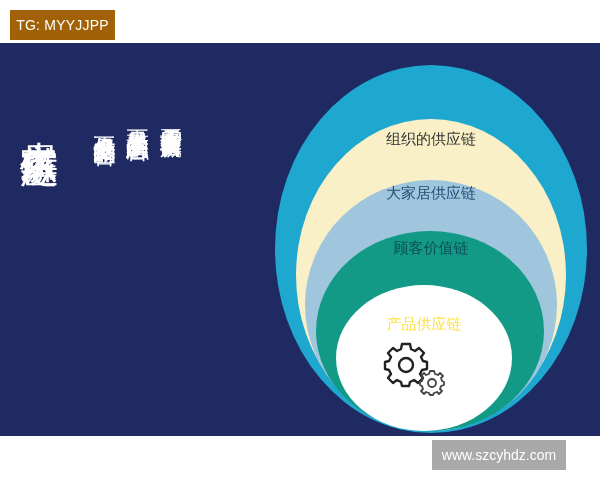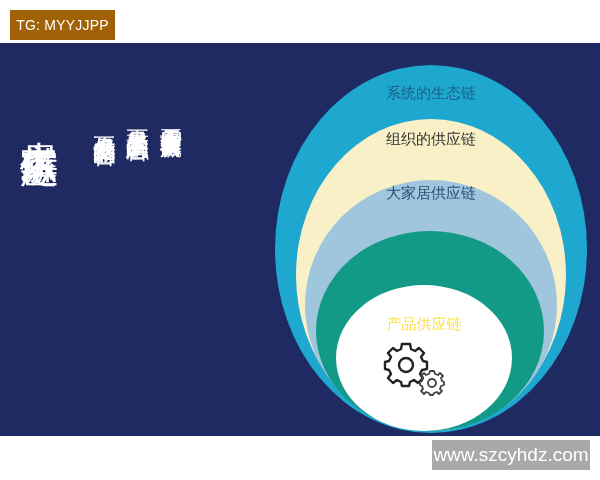--- a/index.html
+++ b/index.html
@@ -8,22 +8,22 @@
       background: #ffffff;
       font-family: "DejaVu Sans", "Liberation Sans", sans-serif;
     }
     .watermark-top {
       position: absolute; left: 10px; top: 10px; width: 105px; height: 30px;
       background: #a16207; color: #ffffff; font-size: 14px;
       display: flex; align-items: center; justify-content: center;
       font-family: "Liberation Sans", sans-serif; letter-spacing: 0.2px;
     }
     .watermark-bottom {
-      position: absolute; left: 432px; top: 440px; width: 158px; height: 30px;
-      background: #a9a9a9; color: #ffffff; font-size: 19px;
+      position: absolute; left: 432px; top: 440px; width: 134px; height: 30px;
+      background: #a9a9a9; color: #ffffff; font-size: 14px;
       display: flex; align-items: center; justify-content: center;
       font-family: "Liberation Sans", sans-serif;
     }
     .panel {
       position: absolute; left: 0; top: 43px; width: 600px; height: 393px;
       background: #1f2a63; overflow: hidden;
     }
     .vtext {
       position: absolute; color: #ffffff;
       writing-mode: vertical-rl; text-orientation: upright;
@@ -63,23 +63,23 @@
   <div class="vtext line-v1">不仅是产品的整合</div>
   <div class="vtext line-v2">更是整个生态的融合</div>
   <div class="vtext line-v3">需要雪雀全省商会联合共赢</div>
 
   <div class="ellipse e1"></div>
   <div class="ellipse e2"></div>
   <div class="ellipse e3"></div>
   <div class="ellipse e4"></div>
   <div class="ellipse e5"></div>
 
-  <div class="ring-label l1">系统的生态链</div>
   <div class="ring-label l2">组织的供应链</div>
   <div class="ring-label l3">大家居供应链</div>
+  <div class="ring-label l4">顾客价值链</div>
   <div class="ring-label l5">产品供应链</div>
 
   <div class="gear-wrap">
     <svg width="70" height="60" viewBox="0 0 70 60">
 
       <g transform="translate(28,26)" fill="none" stroke="#222" stroke-width="2.4" stroke-linejoin="round">
         <path d="M-4,-19 L4,-19 L5,-14 L9,-12 L13,-15 L18,-10 L15,-6 L17,-2 L21,-1 L21,6 L16,7 L14,11 L17,15 L12,20 L8,17 L4,19 L3,23 L-4,23 L-5,19 L-9,17 L-13,20 L-18,15 L-15,11 L-17,7 L-21,6 L-21,-1 L-17,-2 L-15,-6 L-18,-10 L-13,-15 L-9,-12 L-5,-14 Z" transform="translate(0,-2)"></path>
         <circle cx="0" cy="0" r="7"></circle>
       </g>
 

